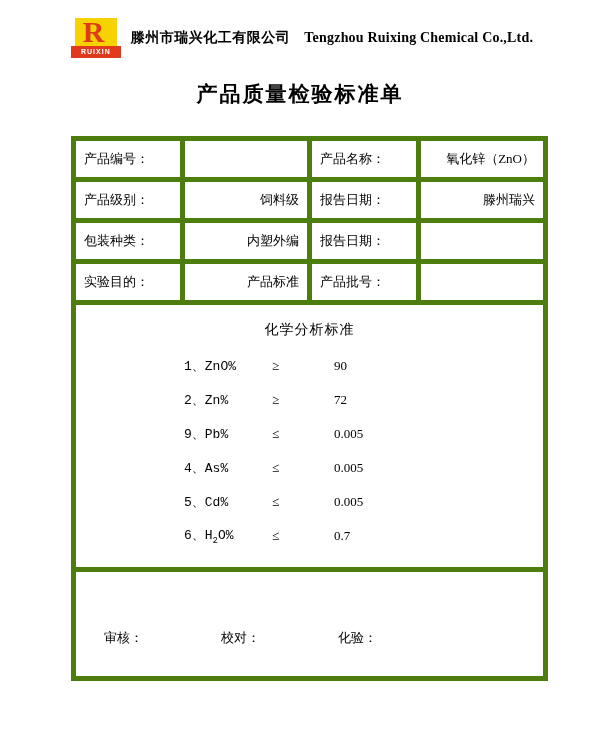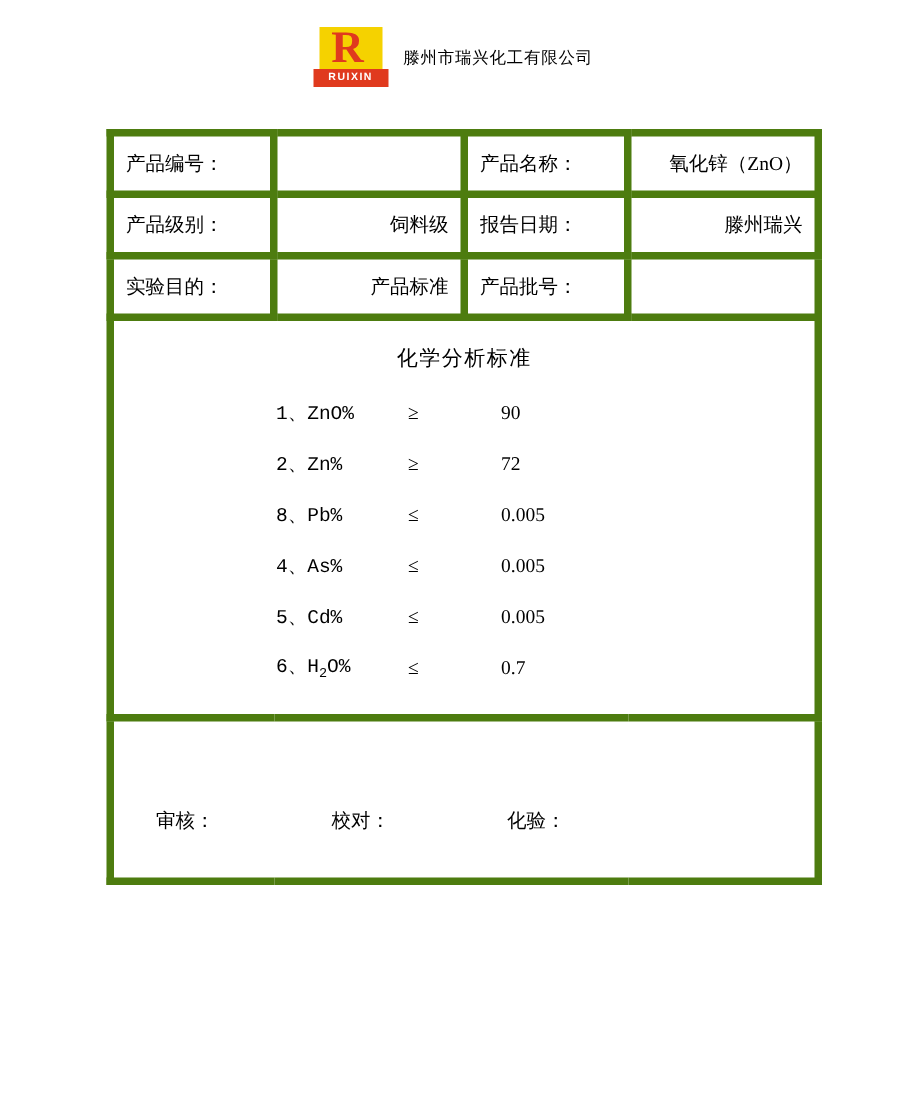--- a/index.html
+++ b/index.html
@@ -63,22 +63,22 @@
     color: #ffffff;
     font-family: "Liberation Sans", sans-serif;
     font-size: 7px;
     letter-spacing: 1px;
     text-align: center;
     line-height: 12px;
     font-weight: bold;
   }
   .header-cn {
     font-family: "Liberation Serif", "DejaVu Serif", serif;
-    font-size: 11px;
-    font-weight: normal;
+    font-size: 14px;
+    font-weight: bold;
     letter-spacing: 0.5px;
     white-space: nowrap;
   }
   .header-en {
     font-family: "Liberation Serif", "DejaVu Serif", serif;
     font-size: 14px;
     font-weight: bold;
     letter-spacing: 0.2px;
     white-space: nowrap;
     margin-left: 8px;
@@ -185,60 +185,68 @@
 
 <div class="page">
 
   <div class="header">
     <div class="logo">
       <div class="logo-yellow"></div>
       <div class="logo-r">R</div>
       <div class="logo-band">RUIXIN</div>
     </div>
     <div class="header-cn">滕州市瑞兴化工有限公司</div>
+    <div class="header-en">Tengzhou Ruixing Chemical Co.,Ltd.</div>
   </div>
 
+  <div class="doc-title">产品质量检验标准单</div>
 
   <div class="tbl-wrap">
     <table class="main">
       <tbody>
         <tr>
           <td class="lbl">产品编号：</td>
           <td class="val"></td>
           <td class="lbl">产品名称：</td>
           <td class="val">氧化锌（ZnO）</td>
         </tr>
         <tr>
           <td class="lbl">产品级别：</td>
           <td class="val">饲料级</td>
           <td class="lbl">报告日期：</td>
           <td class="val">滕州瑞兴</td>
         </tr>
         <tr>
+          <td class="lbl">包装种类：</td>
+          <td class="val">内塑外编</td>
+          <td class="lbl">报告日期：</td>
+          <td class="val"></td>
+        </tr>
+        <tr>
           <td class="lbl">实验目的：</td>
           <td class="val">产品标准</td>
           <td class="lbl">产品批号：</td>
           <td class="val"></td>
         </tr>
         <tr>
           <td class="chem-cell" colspan="4">
             <div class="chem-title">化学分析标准</div>
             <div class="chem-rows">
               <div class="chem-row">
                 <span class="chem-name">1、ZnO%</span>
                 <span class="chem-op">≥</span>
                 <span class="chem-val">90</span>
               </div>
               <div class="chem-row">
                 <span class="chem-name">2、Zn%</span>
                 <span class="chem-op">≥</span>
                 <span class="chem-val">72</span>
               </div>
               <div class="chem-row">
-                <span class="chem-name">8、Pb%</span>
+                <span class="chem-name">9、Pb%</span>
                 <span class="chem-op">≤</span>
                 <span class="chem-val">0.005</span>
               </div>
               <div class="chem-row">
                 <span class="chem-name">4、As%</span>
                 <span class="chem-op">≤</span>
                 <span class="chem-val">0.005</span>
               </div>
               <div class="chem-row">
                 <span class="chem-name">5、Cd%</span>

